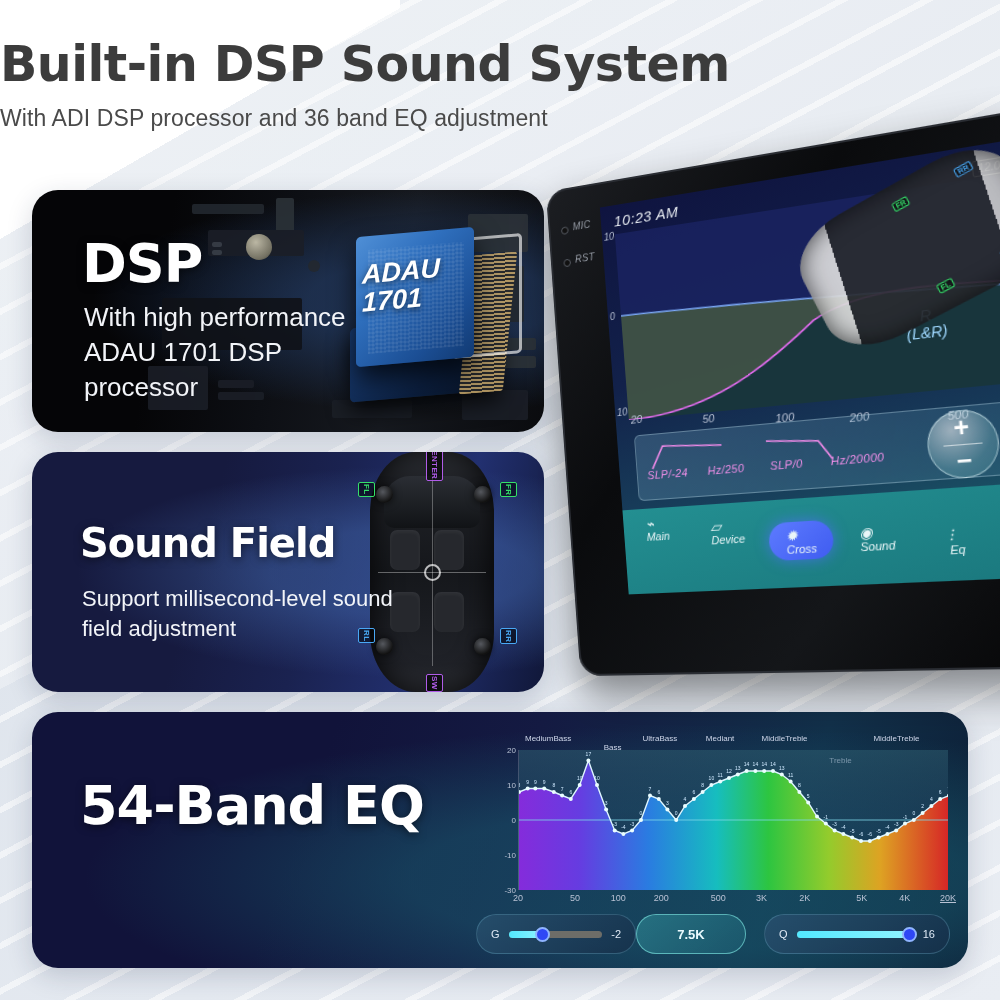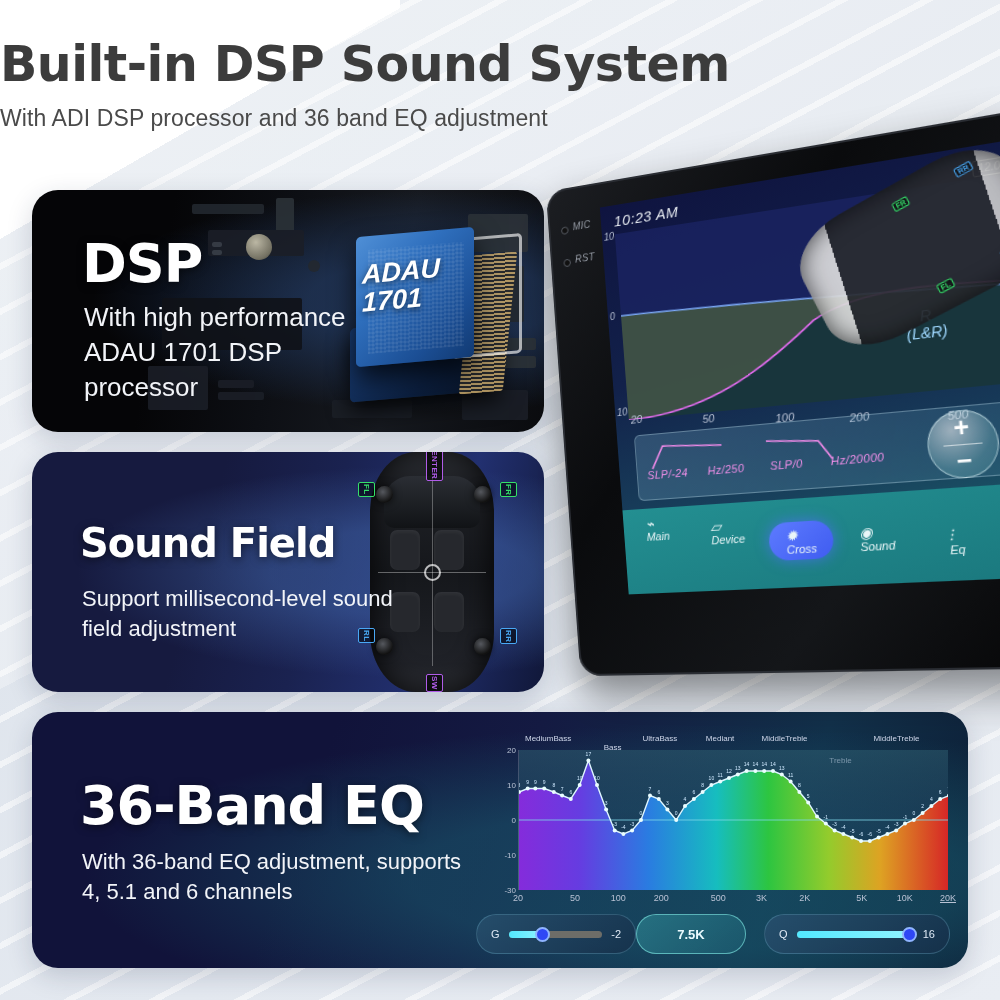--- a/index.html
+++ b/index.html
@@ -301,22 +301,21 @@
     <div class="lbl b" style="left:30px;top:182px;">RL</div>
     <div class="lbl b" style="left:172px;top:182px;">RR</div>
     <div class="lbl p" style="left:98px;top:228px;">SW</div>
   </div>
 
   <div class="card-h1" id="sf-h1">Sound Field</div>
   <div class="card-p" id="sf-p">Support millisecond-level sound field adjustment</div>
 </div>
 
 <div class="card" id="eq-card">
-  <div class="card-h1" id="eq-h1">36-Band EQ</div>
-  <div class="card-p" id="eq-p">With 36-band EQ adjustment, supports 4, 5.1 and 6 channels</div>
+  <div class="card-h1" id="eq-h1">54-Band EQ</div>
 
   <div id="eqchart">
     <div class="eqbands" id="eq-band-labels">
         <div class="eqband" style="left: 48.1px; top: 4px;">MediumBass</div>
         <div class="eqband" style="left: 112.6px; top: 13px;">Bass</div>
         <div class="eqband" style="left: 159.9px; top: 4px;">UltraBass</div>
         <div class="eqband" style="left: 220.1px; top: 4px;">Mediant</div>
         <div class="eqband" style="left: 284.6px; top: 4px;">MiddleTreble</div>
         <div class="eqband" style="left: 340.5px; top: 4px; margin-top: 22px;">Treble</div>
         <div class="eqband" style="left: 396.4px; top: 4px;">MiddleTreble</div>
@@ -452,21 +451,21 @@
       </div>
     <div id="eq-xaxis">
         <div class="eqx" style="left: 18px; top: 163px;">20</div>
         <div class="eqx" style="left: 75.0381px; top: 163px;">50</div>
         <div class="eqx" style="left: 118.186px; top: 163px;">100</div>
         <div class="eqx" style="left: 161.333px; top: 163px;">200</div>
         <div class="eqx" style="left: 218.371px; top: 163px;">500</div>
         <div class="eqx" style="left: 261.519px; top: 163px;">3K</div>
         <div class="eqx" style="left: 304.667px; top: 163px;">2K</div>
         <div class="eqx" style="left: 361.705px; top: 163px;">5K</div>
-        <div class="eqx" style="left: 404.852px; top: 163px;">10K</div>
+        <div class="eqx" style="left: 404.852px; top: 163px;">4K</div>
         <div class="eqx" style="left: 448px; top: 163px; text-decoration: underline;">20K</div>
       </div>
   </div>
 
   <div class="slidercard" style="left:444px;width:160px;">
     <span>G</span>
     <span class="track">
       <span class="fill" id="gain-fill" style="width: 36%;"></span>
       <span class="knob" id="gain-knob" style="left: 36%;"></span>
     </span>

